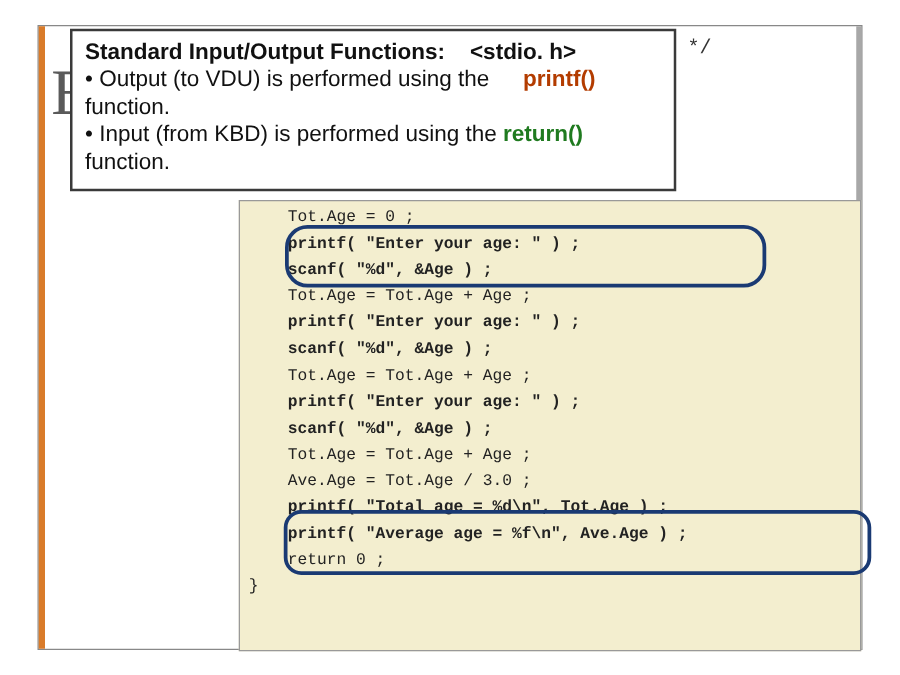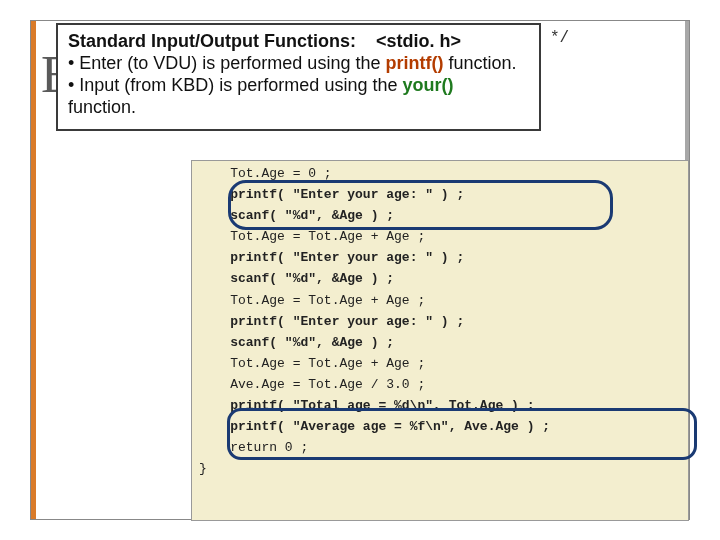--- a/index.html
+++ b/index.html
@@ -40,21 +40,21 @@
     width: 485px;
     border: 2px solid #3a3a3a;
     background: #ffffff;
     padding: 6px 22px 10px 10px;
     font-size: 18px;
     line-height: 1.22;
     color: #111;
     z-index: 3;
   }
   .callout b { font-weight: 700; }
-  .printf { color: #b33c00; font-weight: 700; }
+  .printf { color: #b33c00; font-weight: 700; margin-left: 22px; }
   .scanf  { color: #1f7a1f; font-weight: 700; }
   .orphan-comment {
     position: absolute;
     left: 519px; top: 8px;
     font-family: "Courier New", Courier, monospace;
     font-size: 16px;
     color: #333;
     z-index: 1;
   }
 
@@ -99,24 +99,24 @@
 
   <div class="orphan-comment">*/</div>
 
   <div class="callout">
     <div>
       <b>Standard Input/Output Functions:</b>
       &nbsp;&nbsp;
       <b>&lt;stdio. h&gt;</b>
     </div>
     <div>
-      <span>• Enter (to VDU) is performed using the </span><span class="printf">printf()</span><span> function.</span>
+      <span>• Output (to VDU) is performed using the </span><span class="printf">printf()</span><span> function.</span>
     </div>
     <div>
-      <span>• Input (from KBD) is performed using the </span><span class="scanf">your()</span><span> function.</span>
+      <span>• Input (from KBD) is performed using the </span><span class="scanf">return()</span><span> function.</span>
     </div>
   </div>
 
   <div class="code-panel"></div>
 
   <div class="code"><span>    </span><span>Tot.Age = 0 ;</span>
 <span>    </span><span class="kw">printf</span><span class="kw">( "Enter your age: " ) ;</span>
 <span>    </span><span class="kw">scanf</span><span class="kw">( "%d", &amp;Age ) ;</span>
 <span>    </span><span>Tot.Age = Tot.Age + Age ;</span>
 <span>    </span><span class="kw">printf</span><span class="kw">( "Enter your age: " ) ;</span>

